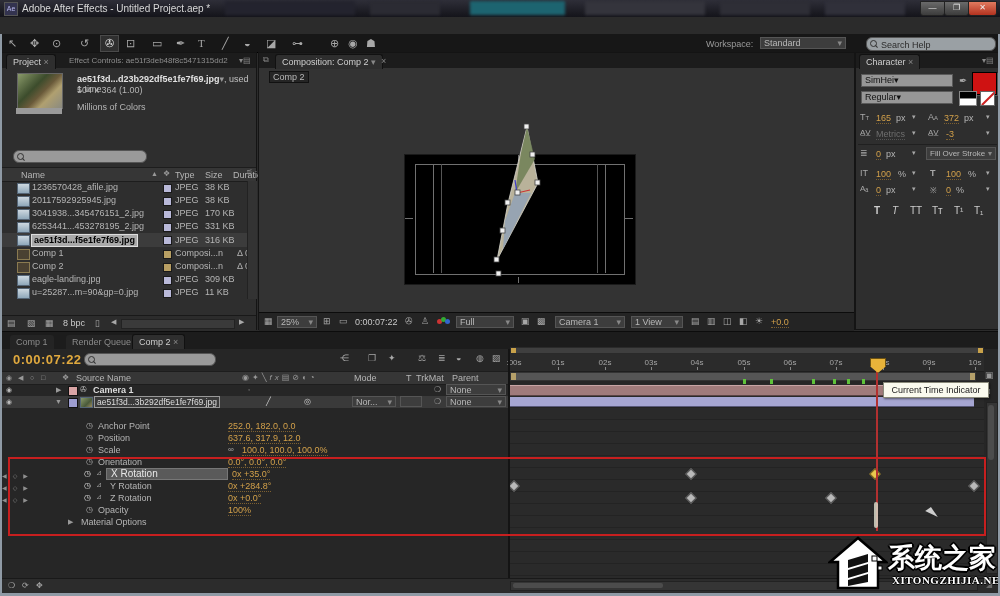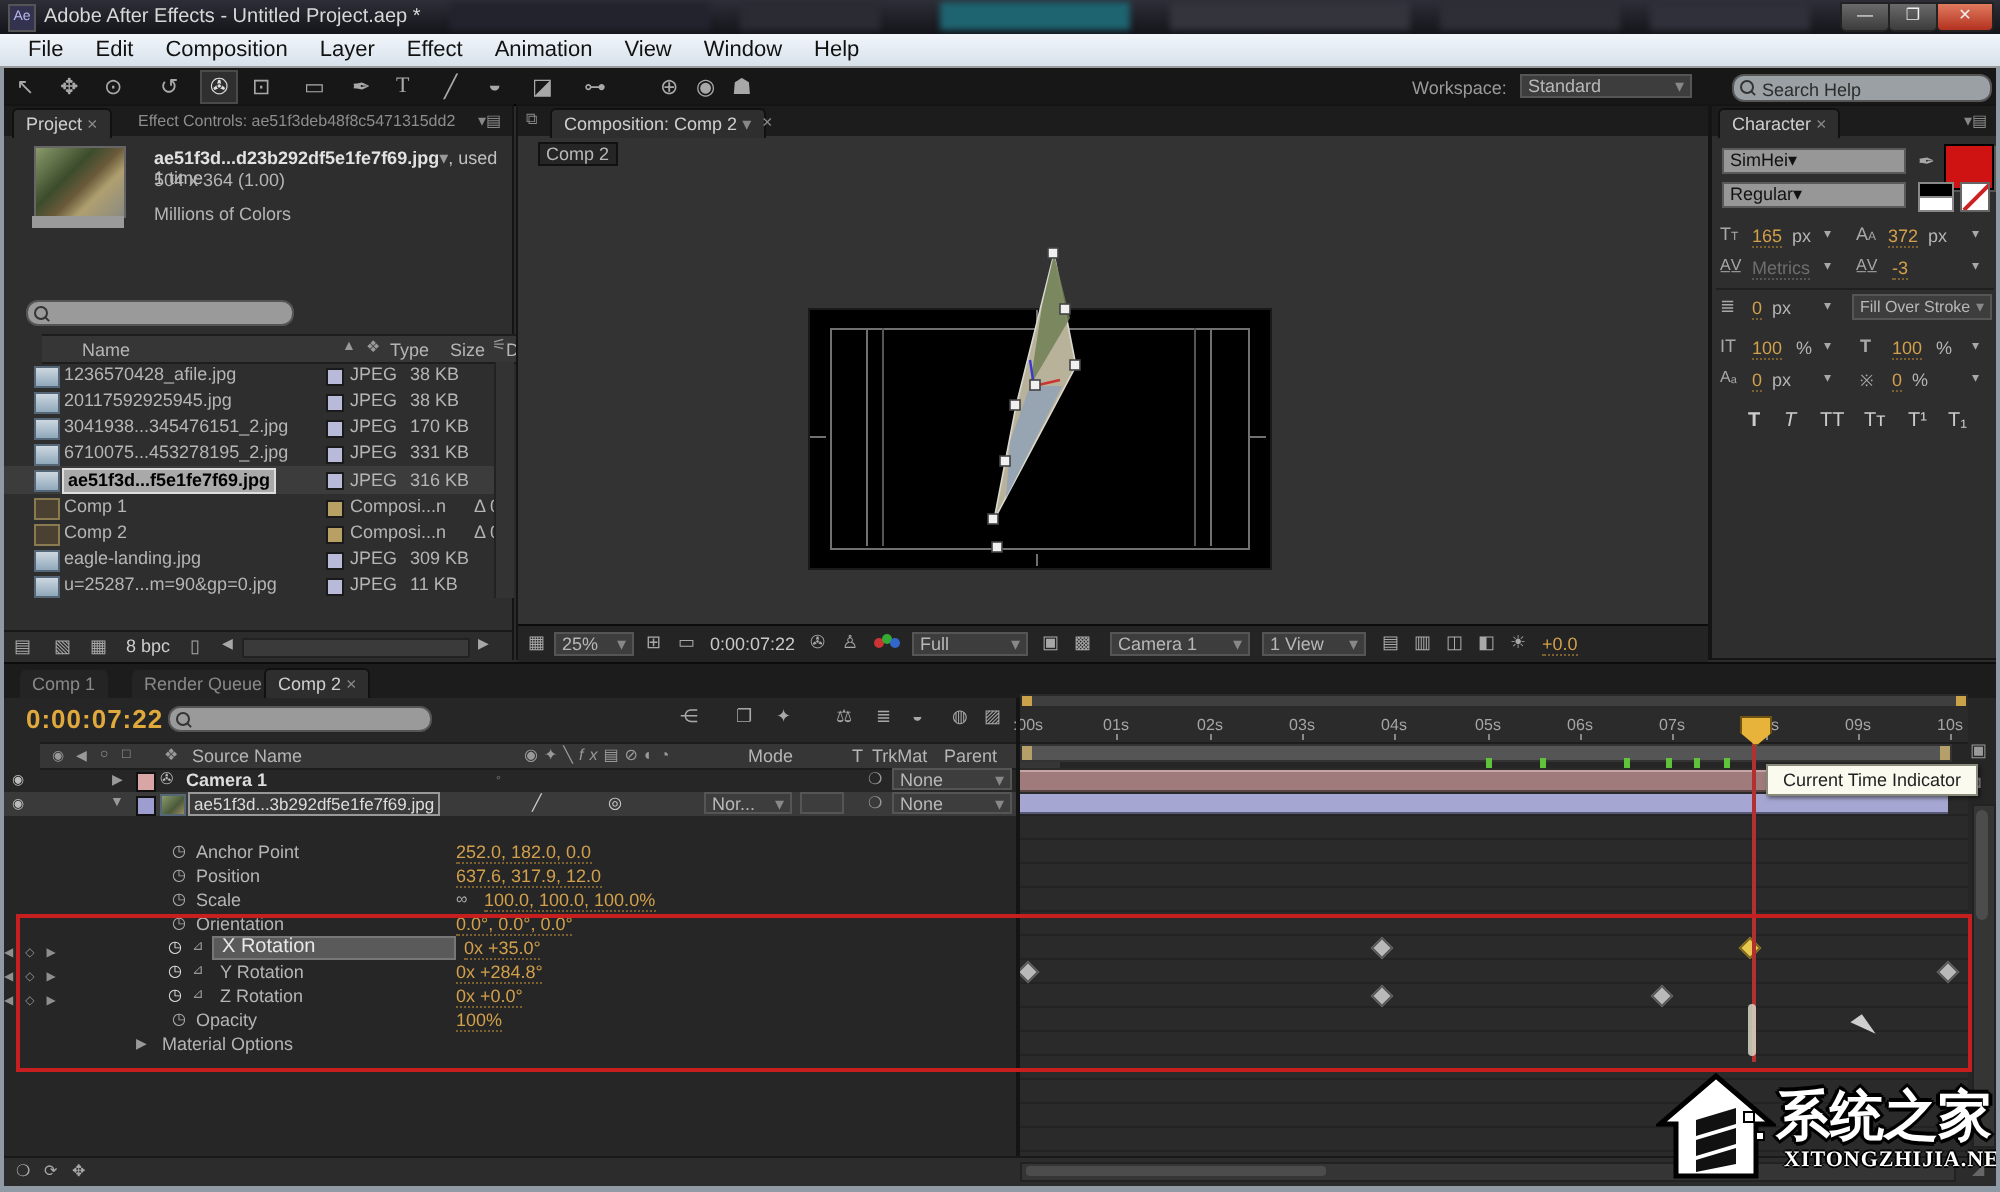--- a/index.html
+++ b/index.html
@@ -18,21 +18,21 @@
       padding:0 3px;box-sizing:border-box;white-space:nowrap;overflow:hidden;}
   .dd .ar{float:right;color:#888;}
   .lightdd{background:#979797;color:#111;border:1px solid #5a5a5a;font-size:9px;line-height:11px;
       padding:0 3px;box-sizing:border-box;white-space:nowrap;overflow:hidden;}
   .icon{color:#a8a8a8;}
   .searchbox{background:#9aa0a4;border:1px solid #555;border-radius:6px;}
   .mag{position:absolute;width:5px;height:5px;border:1px solid #333;border-radius:50%;left:3px;top:2px;}
   .mag::after{content:"";position:absolute;width:3px;height:1px;background:#333;left:4px;top:5px;transform:rotate(45deg);}
   .kf{position:absolute;width:6px;height:6px;background:#b9b9b9;transform:rotate(45deg);border:1px solid #555;}
   .kf.gold{background:#e9c84e;border-color:#7c641e;}
-  .hdr{background:#363636;border-top:1px solid #1d1d1d;border-bottom:1px solid #1d1d1d;margin-left:20px;}
+  .hdr{background:#363636;border-top:1px solid #1d1d1d;border-bottom:1px solid #1d1d1d;}
   .swatch{position:absolute;width:7px;height:7px;border:1px solid #1a1a1a;}
   .navarrows span{color:#8f8f8f;font-size:6px;margin-right:6px;}
   .greenkf{position:absolute;width:3px;height:5px;background:#5fc23a;}
   .winbtn{position:absolute;top:1px;height:13px;border:1px solid #222;border-radius:0 0 3px 3px;
       color:#eee;font-size:8px;text-align:center;line-height:12px;background:linear-gradient(#6a6a6a,#3c3c3c);}
 </style>
 </head>
 <body>
 
 <div id="app">
@@ -45,31 +45,20 @@
     <div class="abs" style="left:370px;top:1px;width:70px;height:14px;background:#2b2b33;filter:blur(1.5px);"></div>
     <div class="abs" style="left:470px;top:1px;width:95px;height:14px;background:#1d6470;filter:blur(1.5px);"></div>
     <div class="abs" style="left:585px;top:1px;width:120px;height:14px;background:#34343c;filter:blur(1.5px);"></div>
     <div class="abs" style="left:720px;top:1px;width:90px;height:14px;background:#2e2e36;filter:blur(1.5px);"></div>
     <div class="abs" style="left:825px;top:1px;width:80px;height:14px;background:#30303a;filter:blur(1.5px);"></div>
     <div class="winbtn" style="left:920px;width:23px;">—</div>
     <div class="winbtn" style="left:944px;width:23px;">❐</div>
     <div class="winbtn" style="left:968px;width:27px;background:linear-gradient(#e07a5f,#b3321f);">✕</div>
   </div>
 
-  <div class="abs" style="left:0;top:17px;width:1000px;height:17px;background:linear-gradient(#f2f6fb,#d7e1eb);border-bottom:1px solid #9a9a9a;display:flex;align-items:center;padding-left:6px;box-sizing:border-box;">
-    <span style="color:#111;font-size:11px;padding:0 8px;">File</span>
-    <span style="color:#111;font-size:11px;padding:0 8px;">Edit</span>
-    <span style="color:#111;font-size:11px;padding:0 8px;">Composition</span>
-    <span style="color:#111;font-size:11px;padding:0 8px;">Layer</span>
-    <span style="color:#111;font-size:11px;padding:0 8px;">Effect</span>
-    <span style="color:#111;font-size:11px;padding:0 8px;">Animation</span>
-    <span style="color:#111;font-size:11px;padding:0 8px;">View</span>
-    <span style="color:#111;font-size:11px;padding:0 8px;">Window</span>
-    <span style="color:#111;font-size:11px;padding:0 8px;">Help</span>
-  </div>
 
   <div class="abs" style="left:0;top:34px;width:1000px;height:18px;background:#171717;border-bottom:1px solid #000;">
     <span class="abs icon" style="left:8px;top:3px;font-size:11px;">↖</span>
     <span class="abs icon" style="left:30px;top:3px;font-size:11px;">✥</span>
     <span class="abs icon" style="left:52px;top:3px;font-size:11px;">⊙</span>
     <span class="abs icon" style="left:80px;top:3px;font-size:11px;">↺</span>
     <span class="abs icon" style="left:100px;top:1px;font-size:11px;background:#2f2f2f;border:1px solid #4a4a4a;padding:1px 4px;color:#e0e0e0;">✇</span>
     <span class="abs icon" style="left:126px;top:3px;font-size:11px;">⊡</span>
     <span class="abs icon" style="left:152px;top:3px;font-size:11px;">▭</span>
     <span class="abs icon" style="left:176px;top:3px;font-size:11px;">✒</span>
@@ -136,21 +125,21 @@
     <div class="abs" style="left:0;top:154px;width:246px;height:13px;">
       <span class="abs" style="left:16px;top:2px;width:11px;height:9px;background:linear-gradient(#cdd8e0,#8fa8ba);border:1px solid #567;"></span>
       <span class="abs t9" style="left:31px;top:1px;">3041938...345476151_2.jpg</span>
       <span class="swatch" style="left:162px;top:3px;background:#b9b9d9;"></span>
       <span class="abs t9" style="left:174px;top:1px;">JPEG</span>
       <span class="abs t9" style="left:204px;top:1px;">170 KB</span>
     </div>
 
     <div class="abs" style="left:0;top:167px;width:246px;height:13px;">
       <span class="abs" style="left:16px;top:2px;width:11px;height:9px;background:linear-gradient(#cdd8e0,#8fa8ba);border:1px solid #567;"></span>
-      <span class="abs t9" style="left:31px;top:1px;">6710075...453278195_2.jpg</span>
+      <span class="abs t9" style="left:31px;top:1px;">6253441...453278195_2.jpg</span>
       <span class="swatch" style="left:162px;top:3px;background:#b9b9d9;"></span>
       <span class="abs t9" style="left:174px;top:1px;">JPEG</span>
       <span class="abs t9" style="left:204px;top:1px;">331 KB</span>
     </div>
 
     <div class="abs" style="left:0;top:180px;width:246px;height:14px;background:#3c3c3c;">
       <span class="abs" style="left:16px;top:2px;width:11px;height:9px;background:linear-gradient(#cdd8e0,#8fa8ba);border:1px solid #567;"></span>
       <span class="abs" style="left:30px;top:1px;background:#a9a9a9;color:#000;font-weight:bold;font-size:9px;line-height:11px;padding:0 2px;border:1px solid #ddd;">ae51f3d...f5e1fe7f69.jpg</span>
       <span class="swatch" style="left:162px;top:3px;background:#b9b9d9;"></span>
       <span class="abs t9" style="left:174px;top:2px;">JPEG</span>

